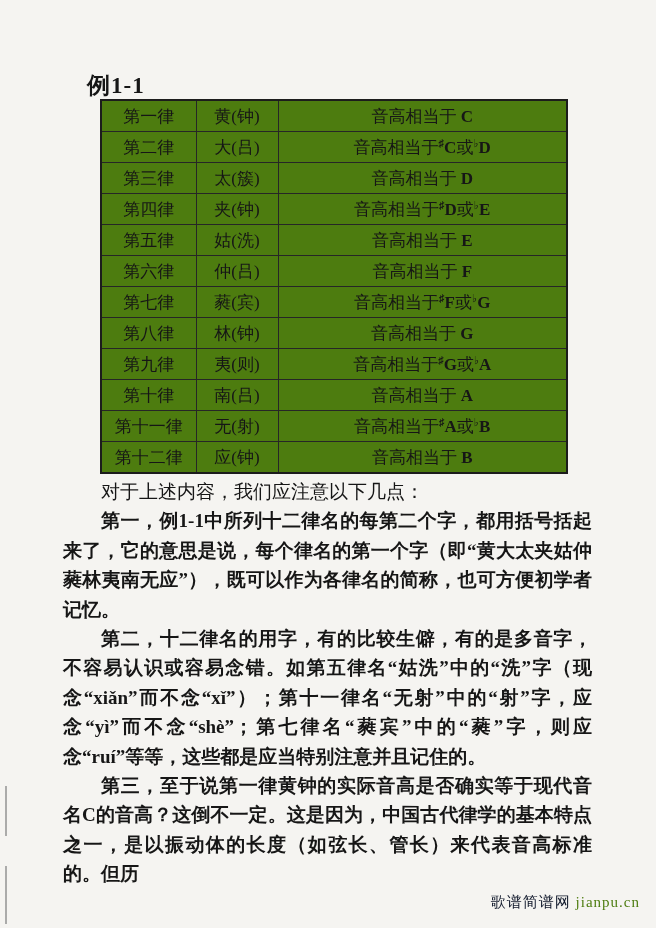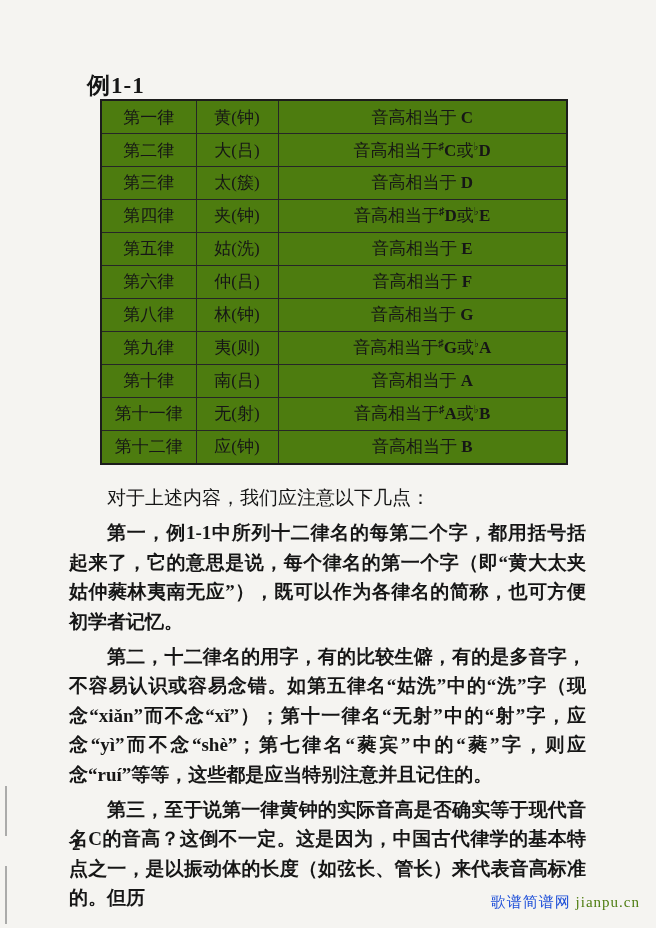--- a/index.html
+++ b/index.html
@@ -58,21 +58,21 @@
   }
   .body-text {
     position: absolute;
     left: 63px;
     top: 477px;
     width: 529px;
     font-size: 19px;
     line-height: 29.4px;
     text-align: justify;
   }
-  .body-text p { margin: 6px; text-indent: 2em; }
+  .body-text p { margin: 0; text-indent: 2em; }
   .body-text p.bold { font-weight: 700; }
   .page-number {
     position: absolute;
     left: 72px;
     top: 835px;
     font-size: 17px;
     font-weight: 600;
   }
   .watermark {
     position: absolute;
@@ -126,20 +126,25 @@
           <td>第五律</td>
           <td>姑(洗)</td>
           <td class="pitch-cell">音高相当于 <b class="note">E</b></td>
         </tr>
         <tr>
           <td>第六律</td>
           <td>仲(吕)</td>
           <td class="pitch-cell">音高相当于 <b class="note">F</b></td>
         </tr>
         <tr>
+          <td>第七律</td>
+          <td>蕤(宾)</td>
+          <td class="pitch-cell">音高相当于<sup class="acc">♯</sup><b class="note">F</b>或<sup class="acc">♭</sup><b class="note">G</b></td>
+        </tr>
+        <tr>
           <td>第八律</td>
           <td>林(钟)</td>
           <td class="pitch-cell">音高相当于 <b class="note">G</b></td>
         </tr>
         <tr>
           <td>第九律</td>
           <td>夷(则)</td>
           <td class="pitch-cell">音高相当于<sup class="acc">♯</sup><b class="note">G</b>或<sup class="acc">♭</sup><b class="note">A</b></td>
         </tr>
         <tr>
@@ -163,18 +168,18 @@
   <div class="body-text">
       <p>对于上述内容，我们应注意以下几点：</p>
       <p class="bold">第一，例1-1中所列十二律名的每第二个字，都用括号括起来了，它的意思是说，每个律名的第一个字（即“黄大太夹姑仲蕤林夷南无应”），既可以作为各律名的简称，也可方便初学者记忆。</p>
       <p class="bold">第二，十二律名的用字，有的比较生僻，有的是多音字，不容易认识或容易念错。如第五律名“姑洗”中的“洗”字（现念“xiǎn”而不念“xǐ”）；第十一律名“无射”中的“射”字，应念“yì”而不念“shè”；第七律名“蕤宾”中的“蕤”字，则应念“ruí”等等，这些都是应当特别注意并且记住的。</p>
       <p class="bold">第三，至于说第一律黄钟的实际音高是否确实等于现代音名C的音高？这倒不一定。这是因为，中国古代律学的基本特点之一，是以振动体的长度（如弦长、管长）来代表音高标准的。但历</p>
     </div>
 
   <div class="page-number">2</div>
 
   <div class="watermark">
-    <span class="site" style="color: #1d4ed8; margin-top: 27px;">歌谱简谱网</span>
+    <span class="site" style="color: #0f172a; margin-top: 27px;">歌谱简谱网</span>
     <span> </span>
     <span class="url" style="color: #4d7c0f;">jianpu.cn</span>
   </div>
 
 </div>
 
 </body></html>

